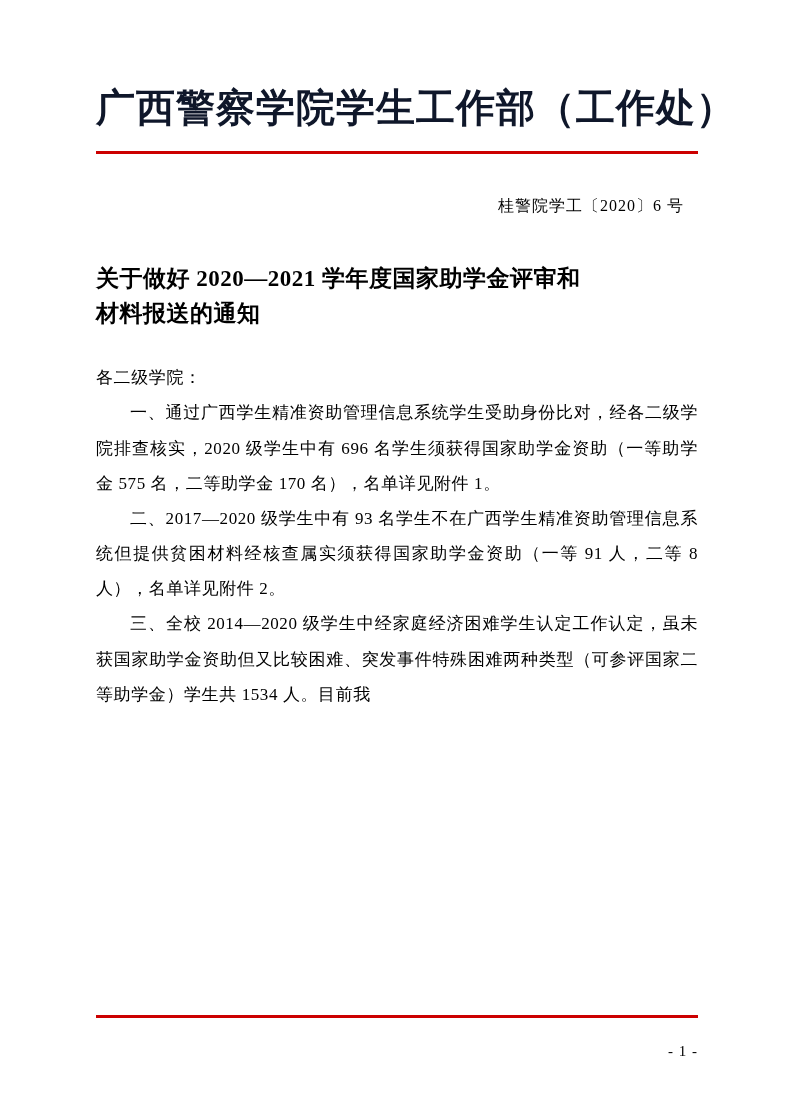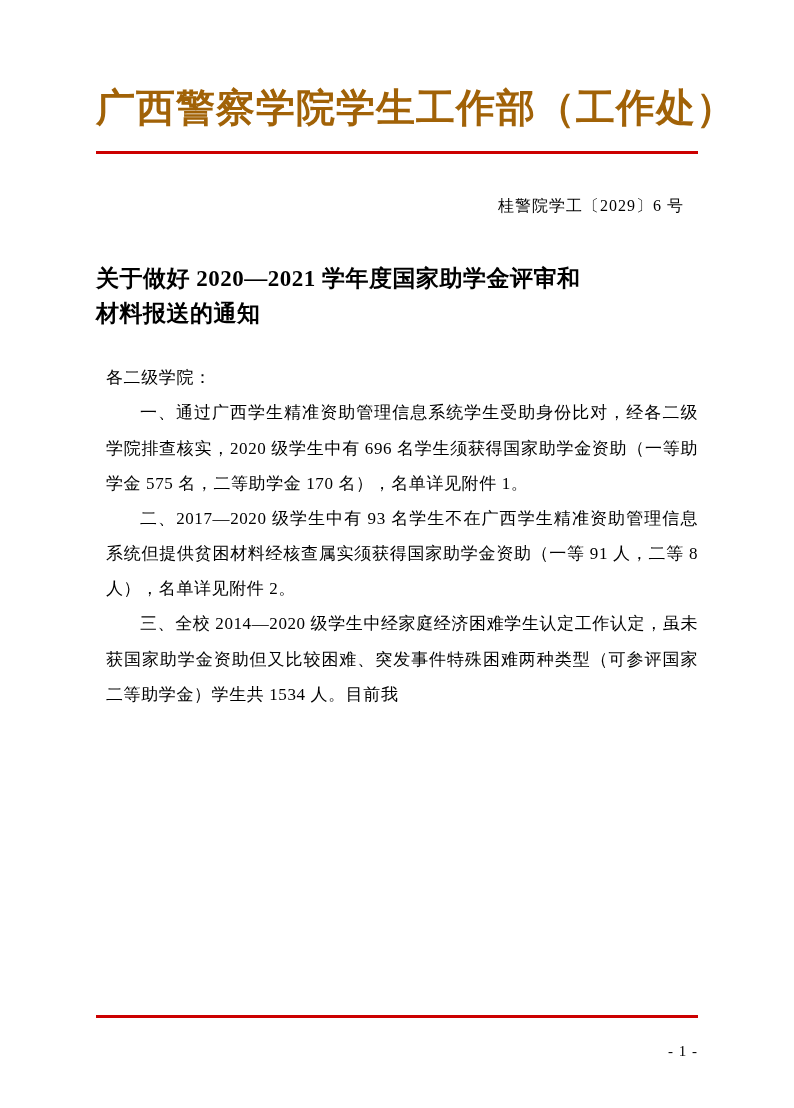--- a/index.html
+++ b/index.html
@@ -20,21 +20,21 @@
     left: 0;
     top: 0;
     width: 794px;
     height: 1108px;
     box-sizing: border-box;
     padding: 0 96px;
   }
   .masthead {
     margin-top: 86px;
     text-align: center;
-    color: #a16207;
+    color: #0f172a;
     font-family: "Liberation Serif", "DejaVu Serif", serif;
     font-weight: bold;
     font-size: 39px;
     letter-spacing: 1px;
     line-height: 1.15;
     white-space: nowrap;
   }
   .masthead-rule {
     margin-top: 20px;
     height: 3px;
@@ -59,21 +59,20 @@
   .doc-title .line {
     display: block;
   }
   .body-text {
     margin-top: 28px;
     font-size: 17px;
     line-height: 2.07;
     letter-spacing: 0.6px;
     text-align: justify;
     text-justify: inter-ideograph;
-    margin-left: 10px;
   }
   .body-text p {
     margin: 0;
   }
   .p-indent {
     text-indent: 2em;
   }
   .footer-rule {
     position: absolute;
     left: 96px;
@@ -91,21 +90,21 @@
   }
 </style>
 </head>
 <body>
 
 <div class="page">
 
   <div class="masthead">广西警察学院学生工作部（工作处）</div>
   <div class="masthead-rule"></div>
 
-  <div class="doc-number">桂警院学工〔2029〕6 号</div>
+  <div class="doc-number">桂警院学工〔2020〕6 号</div>
 
   <div class="doc-title">
     <span class="line">关于做好 2020—2021 学年度国家助学金评审和</span>
     <span class="line">材料报送的通知</span>
   </div>
 
   <div class="body-text">
     <p>各二级学院：</p>
     <p class="p-indent">一、通过广西学生精准资助管理信息系统学生受助身份比对，经各二级学院排查核实，2020 级学生中有 696 名学生须获得国家助学金资助（一等助学金 575 名，二等助学金 170 名），名单详见附件 1。</p>
     <p class="p-indent">二、2017—2020 级学生中有 93 名学生不在广西学生精准资助管理信息系统但提供贫困材料经核查属实须获得国家助学金资助（一等 91 人，二等 8 人），名单详见附件 2。</p>

